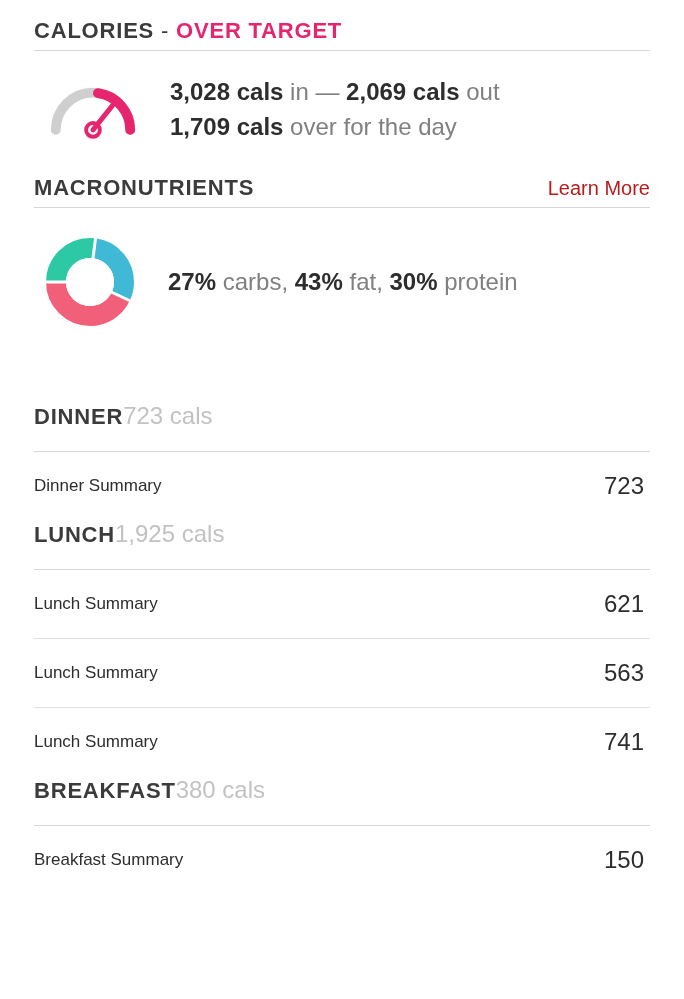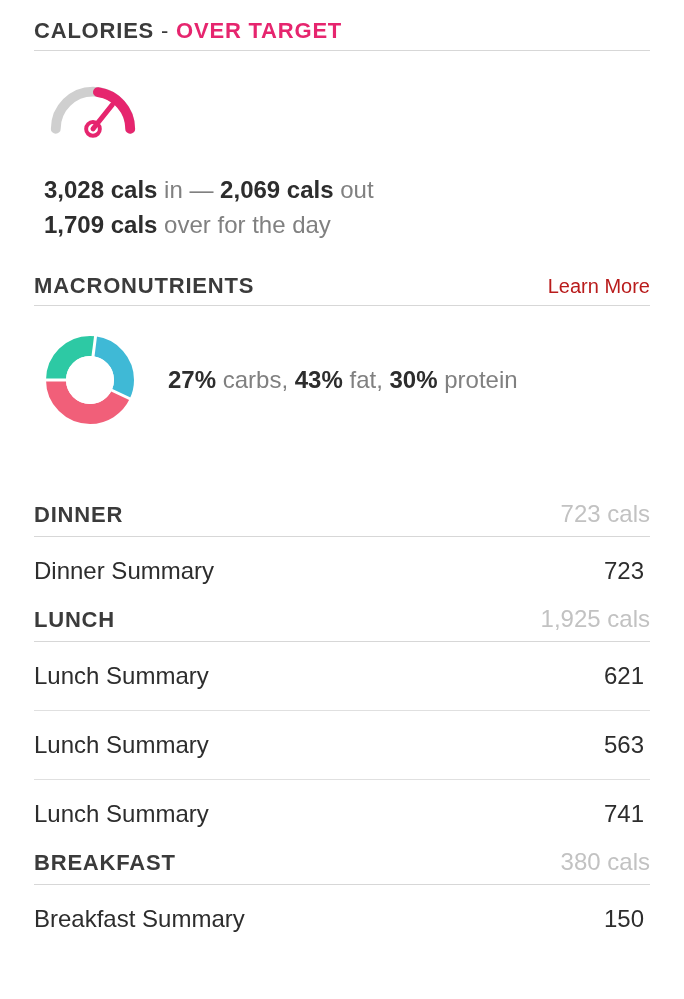--- a/index.html
+++ b/index.html
@@ -39,22 +39,22 @@
   .sec-right {
     font-size: 20px;
     color: #b91c1c;
     font-weight: 400;
   }
   .sec-right.link { cursor: pointer; }
 
   
   .cal-body {
     display: flex;
+    align-items: center;
     padding: 24px 0 30px 10px;
-    flex-direction: column;
   }
   .gauge-wrap {
     width: 98px;
     flex: 0 0 98px;
     margin-right: 28px;
   }
   .cal-text {
     font-size: 24px;
     line-height: 1.45;
     color: #2d2d2d;
@@ -80,44 +80,43 @@
   }
   .macro-text .bold { font-weight: 700; }
   .macro-text .light { color: #808080; }
 
   
   .meal-sec { }
   .meal-sec.first { margin-top: 40px; }
   .meal-head {
     display: flex;
     align-items: baseline;
-    justify-content: space-between;
     border-bottom: 1px solid #d7d7d7;
-    padding-bottom: 8px;
+    padding-bottom: 21px;
   }
   .meal-title {
     font-size: 22px;
     font-weight: 700;
     letter-spacing: 0.8px;
     color: #3b3b3b;
   }
   .meal-total {
     font-size: 24px;
     color: #c2c2c2;
   }
   .meal-row {
     display: flex;
     align-items: center;
     justify-content: space-between;
     padding: 20px 6px 20px 0;
     border-bottom: 1px solid #e0e0e0;
   }
   .meal-row:last-child { border-bottom: none; }
   .meal-row .label {
-    font-size: 24px;
+    font-size: 17px;
     color: #2d2d2d;
   }
   .meal-row .value {
     font-size: 24px;
     color: #2d2d2d;
   }
 
   svg { display: block; }
 </style>
 </head>

